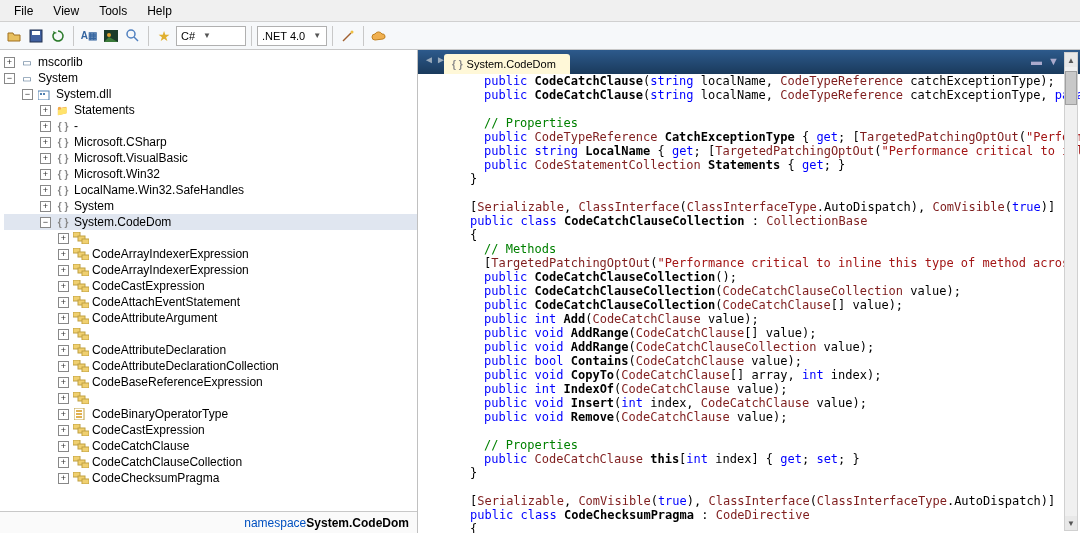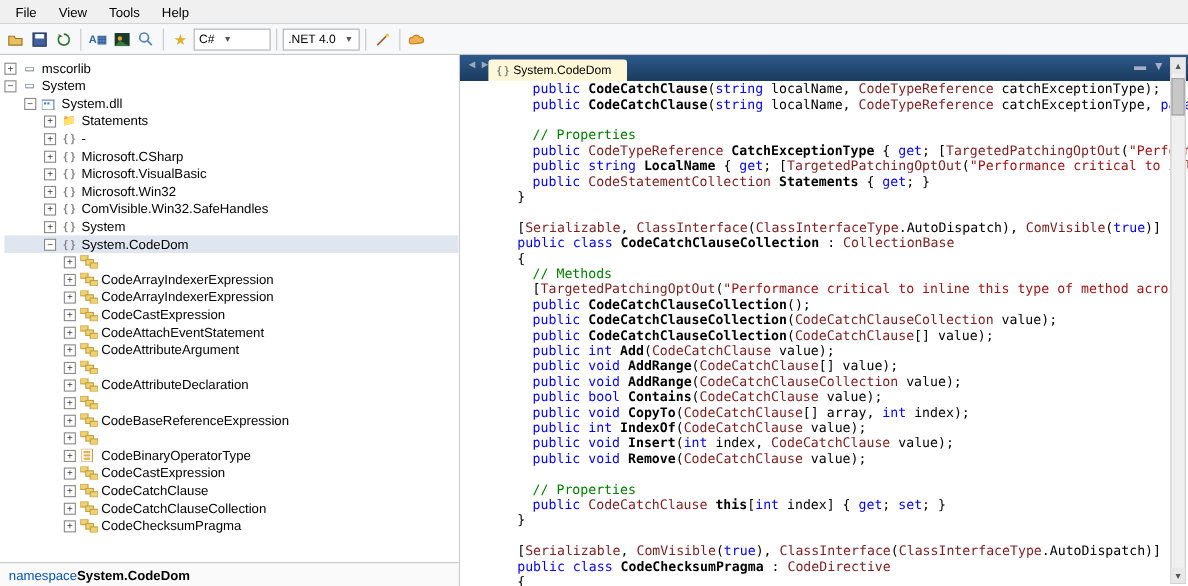--- a/index.html
+++ b/index.html
@@ -17,21 +17,21 @@
 .node { display:flex; align-items:center; height:16px; white-space:nowrap; cursor:default; }
 .exp { width:11px; height:11px; border:1px solid #888; background:#fff; font-size:9px; line-height:9px; text-align:center; margin-right:4px; color:#333; }
 .icn { width:16px; height:14px; display:flex;align-items:center;justify-content:center;margin-right:3px;font-size:10px;}
 .icn-asm{color:#4a6a8a;}
 .icn-dll{color:#4a6a8a;}
 .icn-fld{color:#d8b44a;}
 .icn-ns{color:#888;font-weight:bold;}
 .icn-cls{position:relative;}
 .icn-cls svg{display:block;}
 .node.sel{background:#e0e6f0;}
-.status-left{border-top:1px solid #c8c8c8;background:#fafafa;padding:4px 8px;font-size:12px;height:22px;display:flex;align-items:center;}
+.status-left{border-top:1px solid #c8c8c8;background:#fafafa;padding:4px 8px;font-size:12px;height:22px;display:flex;align-items:center;justify-content:flex-end;}
 .right{flex:1;display:flex;flex-direction:column;overflow:hidden;}
 .tabbar{background:linear-gradient(#2d5a8c,#1a3a5c);height:24px;display:flex;align-items:flex-end;padding-left:26px;position:relative;}
 .tab-arrows{position:absolute;left:6px;top:4px;display:flex;gap:2px;}
 .tab-arrows span{color:#9ab;font-size:10px;cursor:default;}
 .tab{background:#fff8d8;border-radius:3px 3px 0 0;padding:2px 14px 2px 8px;font-size:11px;display:flex;align-items:center;gap:4px;height:20px;}
 .tab .icn-ns{color:#888;}
 .tab-right{position:absolute;right:6px;top:4px;display:flex;gap:6px;align-items:center;}
 .tab-right span{color:#aac;font-size:11px;cursor:default;}
 .code{flex:1;overflow:auto;background:#fff;font-family:Consolas,monospace;font-size:12px;line-height:14px;padding:0 0 0 4px;white-space:pre;position:relative;}
 .codeline{height:14px;}
@@ -157,21 +157,21 @@
           <span>Microsoft.VisualBasic</span>
         </div>
   <div class="node" style="padding-left:36px">
           <span class="exp">+</span>
           <span class="icn icn-ns">{ }</span>
           <span>Microsoft.Win32</span>
         </div>
   <div class="node" style="padding-left:36px">
           <span class="exp">+</span>
           <span class="icn icn-ns">{ }</span>
-          <span>ComVisible.Win32.SafeHandles</span>
+          <span>LocalName.Win32.SafeHandles</span>
         </div>
   <div class="node" style="padding-left:36px">
           <span class="exp">+</span>
           <span class="icn icn-ns">{ }</span>
           <span>System</span>
         </div>
   <div class="node sel" style="padding-left:36px">
           <span class="exp">−</span>
           <span class="icn icn-ns">{ }</span>
           <span>System.CodeDom</span>
@@ -265,20 +265,21 @@
           </div>
           <div class="node" style="padding-left: 54px;">
             <span class="exp">+</span>
             <span class="icn icn-cls">
               <svg width="16" height="12">
                 <rect x="0" y="0" width="7" height="5" fill="#f0d070" stroke="#c0a040"></rect>
                 <rect x="5" y="4" width="7" height="5" fill="#f0d070" stroke="#c0a040"></rect>
                 <rect x="9" y="7" width="7" height="5" fill="#f0d070" stroke="#c0a040"></rect>
               </svg>
             </span>
+            <span>CodeAttributeDeclarationCollection</span>
           </div>
           <div class="node" style="padding-left: 54px;">
             <span class="exp">+</span>
             <span class="icn icn-cls">
               <svg width="16" height="12">
                 <rect x="0" y="0" width="7" height="5" fill="#f0d070" stroke="#c0a040"></rect>
                 <rect x="5" y="4" width="7" height="5" fill="#f0d070" stroke="#c0a040"></rect>
                 <rect x="9" y="7" width="7" height="5" fill="#f0d070" stroke="#c0a040"></rect>
               </svg>
             </span>

